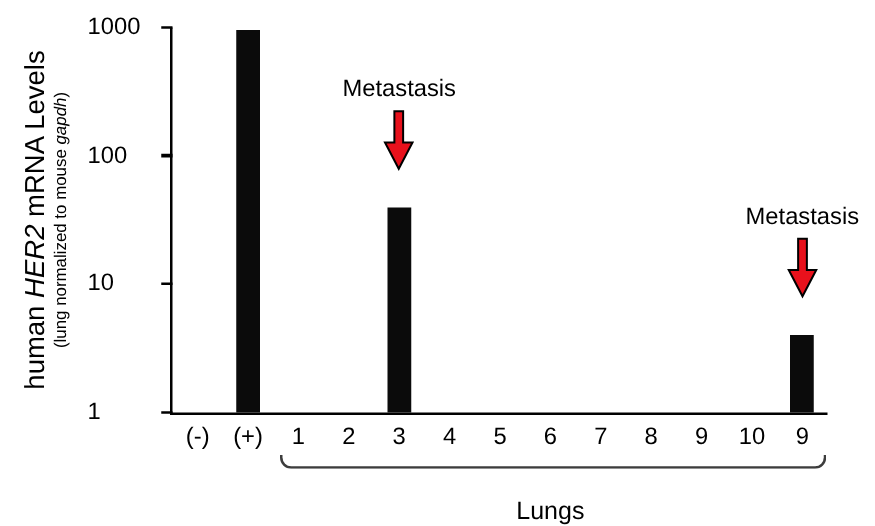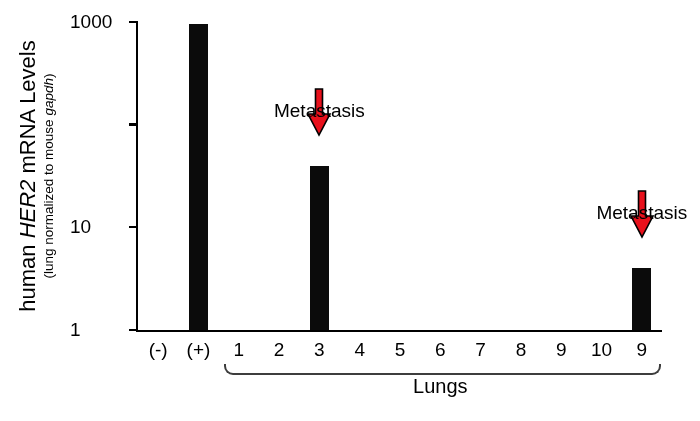--- a/index.html
+++ b/index.html
@@ -51,21 +51,20 @@
     text-align: center;
     font-size: 19px;
     line-height: 22px;
   }
   .annot {
     position: absolute;
     width: 140px;
     text-align: center;
     font-size: 19px;
     line-height: 24px;
-    margin-top: 39px;
   }
   #bracket {
     position: absolute;
     height: 9px;
     border-left: 2px solid #3d3d3d;
     border-right: 2px solid #3d3d3d;
     border-bottom: 2.5px solid #3d3d3d;
     border-radius: 0 0 9px 9px;
   }
   #lungs-label {
@@ -82,23 +81,24 @@
 
   <div class="ylab-anchor">
     <div class="ylab-inner">
       <div class="ylab-main"><span>human </span><span class="it">HER2</span><span> mRNA Levels</span></div>
       <div class="ylab-sub"><span>(lung normalized to mouse </span><span class="it">gapdh</span><span>)</span></div>
     </div>
   </div>
 
   <div id="plot">
     <div id="bracket" style="left: 85.7692px; top: 342px; width: 433.077px;"></div>
-    <div id="lungs-label" style="left: 85.7692px; width: 433.077px; top: 352px;">Lungs</div>
+    <div id="lungs-label" style="left: 85.7692px; width: 433.077px; top: 375px;">Lungs</div>
   <div class="ytick" style="top: -11px;">1000</div>
       <div class="ymark" style="top: -1.5px;"></div>
+      <div class="ytick" style="top: 91.6667px;">100</div>
       <div class="ymark" style="top: 101.167px;"></div>
       <div class="ytick" style="top: 194.333px;">10</div>
       <div class="ymark" style="top: 203.833px;"></div>
       <div class="ytick" style="top: 297px;">1</div>
       <div class="ymark" style="top: 306.5px;"></div>
       <div class="cat" style="left: 0px; width: 40.3077px; top: 317px;">(-)</div>
       <div class="bar" style="left: 50.9615px; top: 2.28704px; height: 305.713px; background: rgb(11, 11, 11);"></div>
       <div class="cat" style="left: 40.3077px; width: 40.3077px; top: 317px;">(+)</div>
       <div class="cat" style="left: 80.6154px; width: 40.3077px; top: 317px;">1</div>
       <div class="cat" style="left: 120.923px; width: 40.3077px; top: 317px;">2</div>

